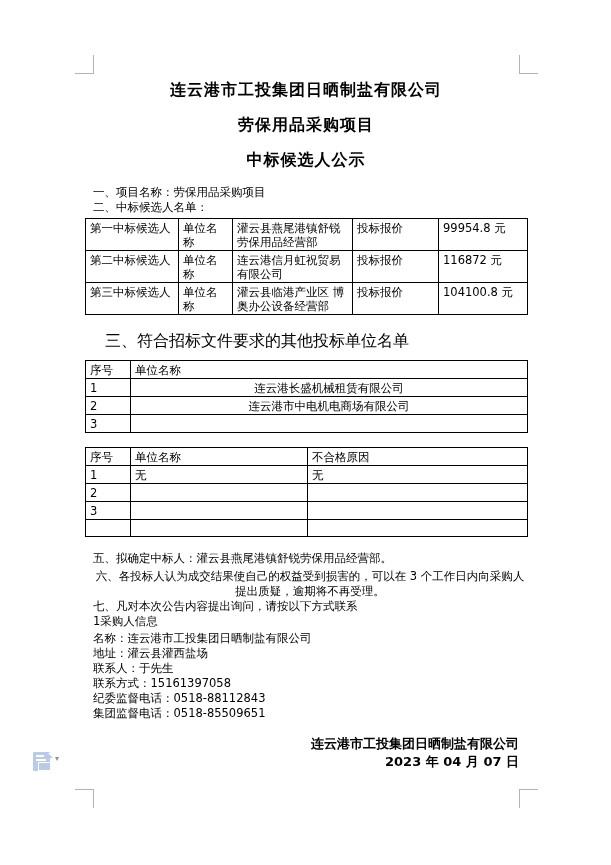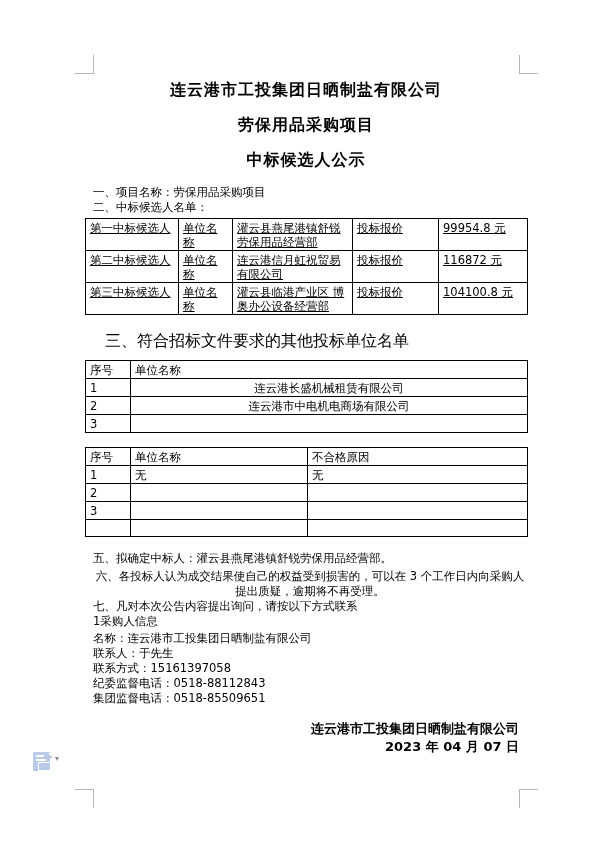--- a/index.html
+++ b/index.html
@@ -17,21 +17,21 @@
   .content{position:absolute;left:85px;top:80px;width:442px;}
   .title{font-size:16px;font-weight:bold;text-align:center;line-height:20px;margin:0 0 15px 0;letter-spacing:1px;}
   .para{font-size:11.5px;line-height:15px;margin:0;padding-left:8px;}
   .para.mt{margin-top:3px;text-align:center;}
   .heading{font-size:16px;line-height:15px;margin:12px;padding-left:8px;}
 
   table{border-collapse:collapse;table-layout:fixed;width:442px;background:#fff;}
   td{border:1px solid #000;font-size:11.5px;line-height:14px;vertical-align:top;
      padding:2px 4px 1px 4px;overflow:hidden;word-break:break-all;}
   .tbl1{margin-top:3px;}
-  .tbl1 td{height:28px;text-decoration:underline;}
+  .tbl1 td{height:28px;}
   .tbl2{margin-top:12px;}
   .tbl2 td{height:13px;}
   .tbl3{margin-top:14px;}
   .tbl3 td{height:13px;}
   .center{text-align:center;}
   .sec3{margin-top:18px;}
   .sec4{margin-top:19px;}
   .sec5{margin-top:14px;}
 
   .contact-block{margin-top:2px;}
@@ -163,20 +163,21 @@
     </tbody>
       </table>
 
     <p class="para sec5">五、拟确定中标人：灌云县燕尾港镇舒锐劳保用品经营部。</p>
     <p class="para mt">六、各投标人认为成交结果使自己的权益受到损害的，可以在 3 个工作日内向采购人提出质疑，逾期将不再受理。</p>
     <p class="para">七、凡对本次公告内容提出询问，请按以下方式联系</p>
     <p class="para">1采购人信息</p>
 
     <div class="contact-block">
       <p class="para">名称：连云港市工投集团日晒制盐有限公司</p>
+      <p class="para">地址：灌云县灌西盐场</p>
       <p class="para">联系人：于先生</p>
       <p class="para">联系方式：15161397058</p>
       <p class="para">纪委监督电话：0518-88112843</p>
       <p class="para">集团监督电话：0518-85509651</p>
     </div>
 
     <div class="signature">
       <div>连云港市工投集团日晒制盐有限公司</div>
       <div>2023 年 04 月 07 日</div>
     </div>

